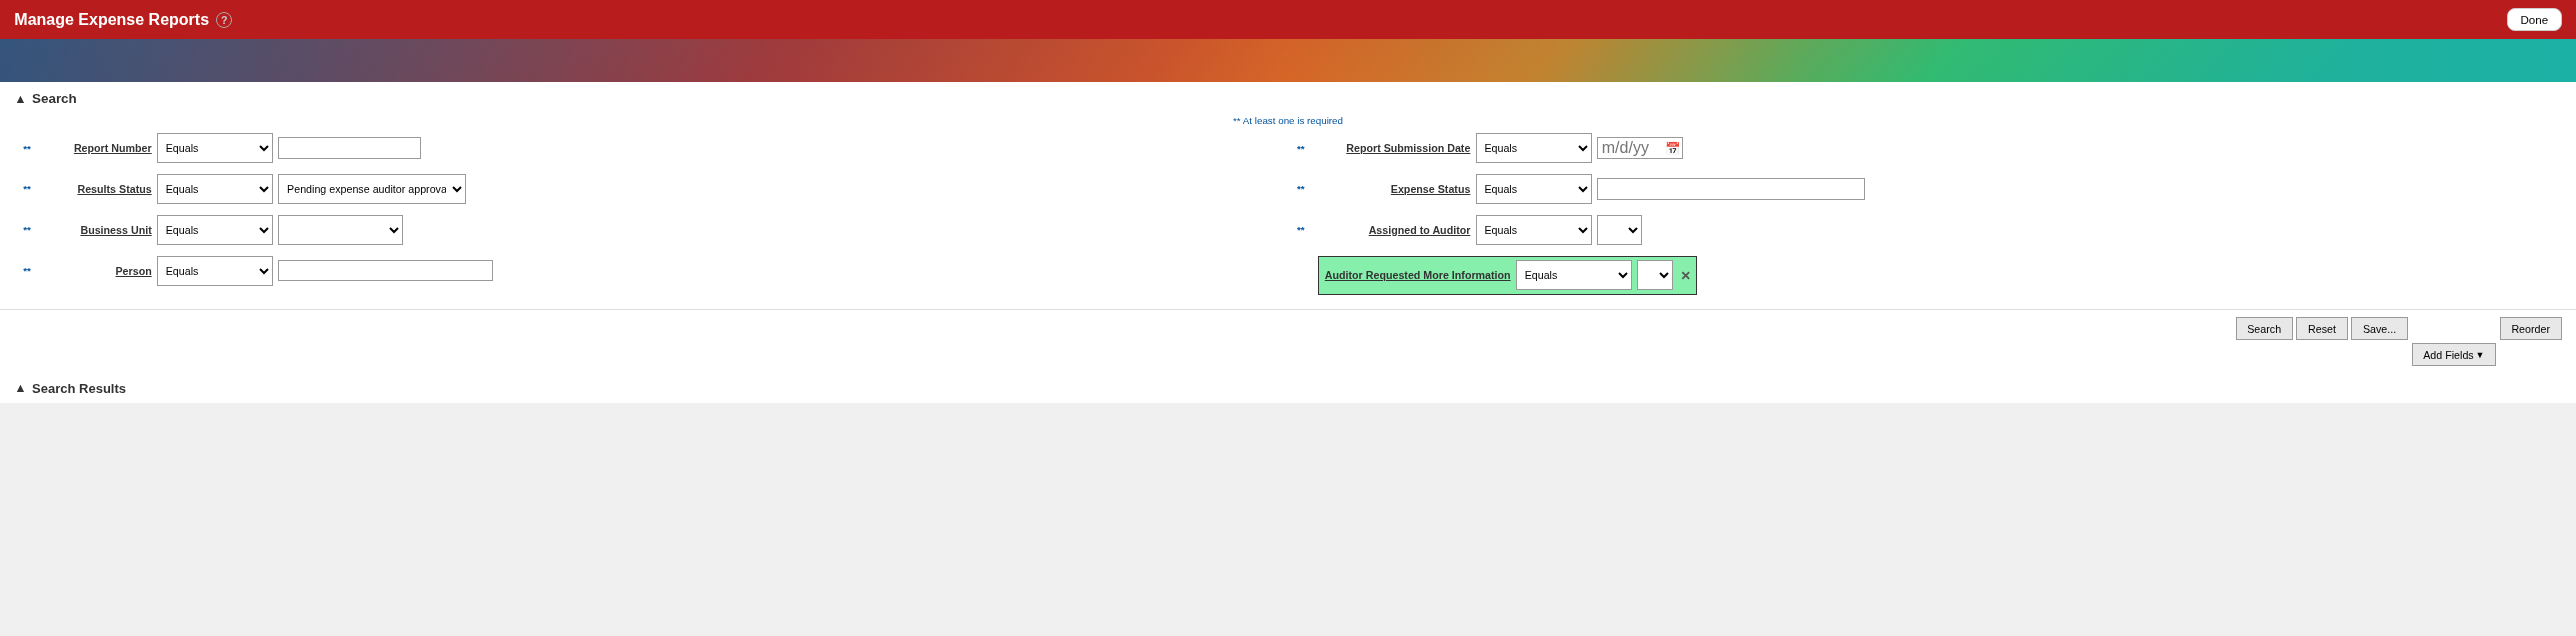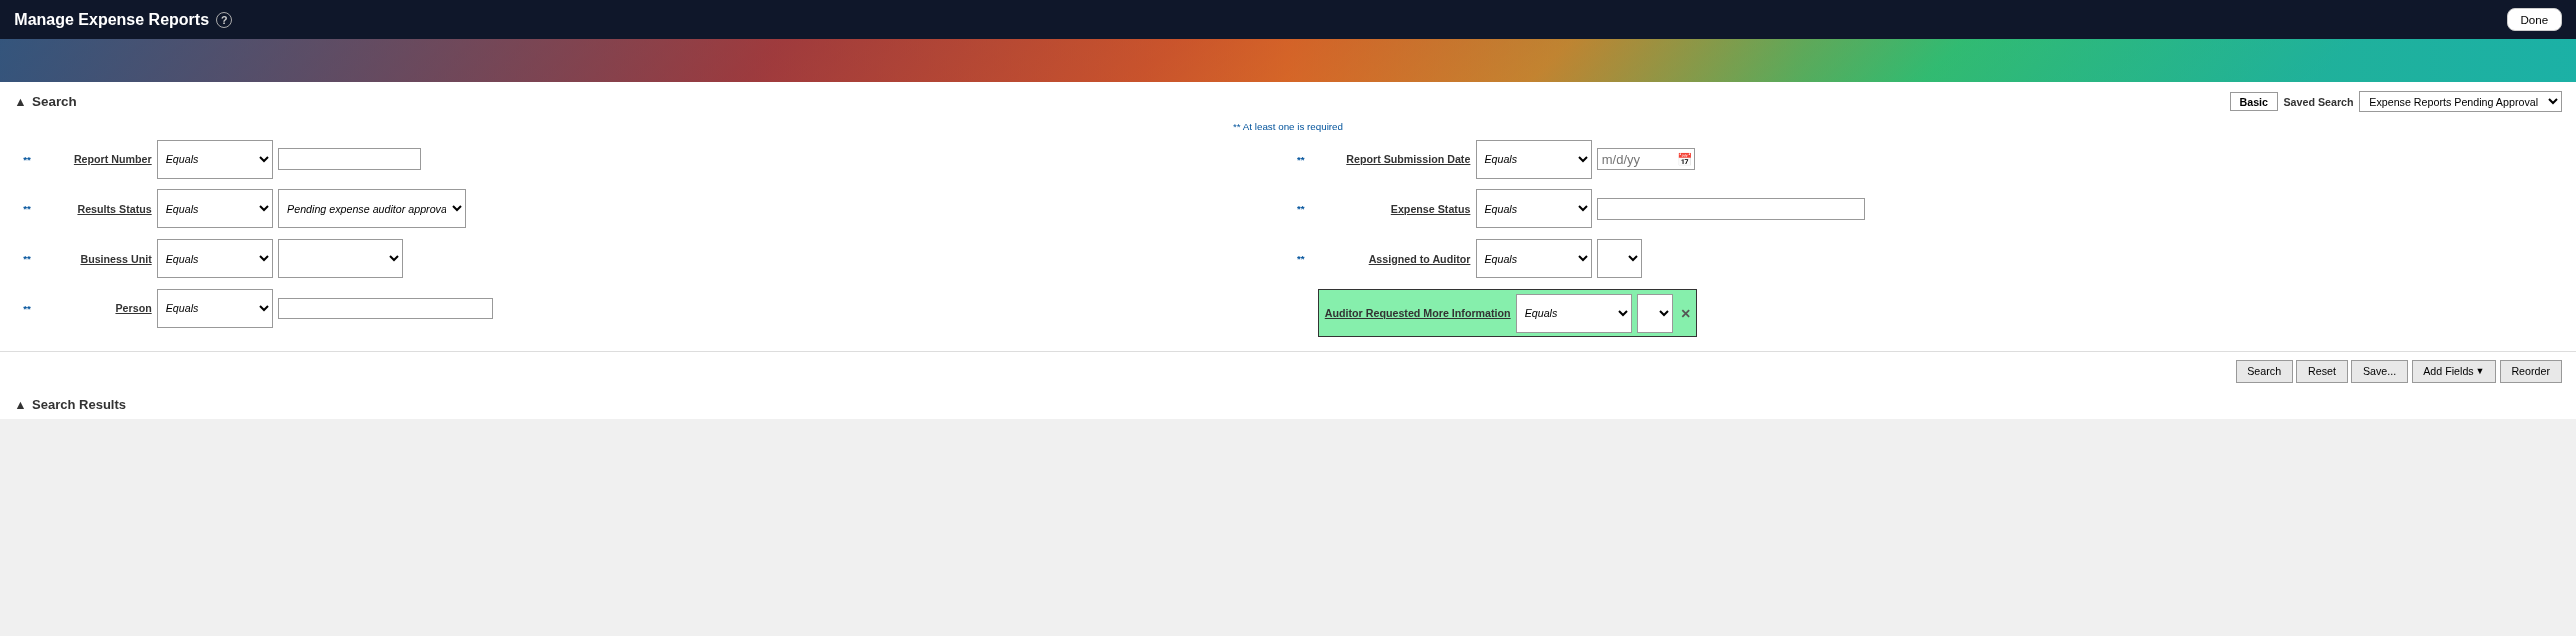--- a/index.html
+++ b/index.html
@@ -1,20 +1,20 @@
 <!DOCTYPE html>
 <html style="font-size:14.3px"><head>
   <meta charset="utf-8">
   <style>
     * { box-sizing: border-box; margin: 0; padding: 0; }
     body { font-family: Arial, sans-serif; font-size: 11.6px; background: #f0f0f0; }
 
     
     .header {
-      background: #0f172a;
+      background: #b91c1c;
       color: white;
       padding: 7.2px 14.3px;
       display: flex;
       align-items: center;
       justify-content: space-between;
       height: 39px;
     }
     .header-title {
       font-size: 16px;
       font-weight: bold;
@@ -146,22 +146,21 @@
       min-width: 107px;
       text-align: right;
       text-decoration: underline;
     }
 
     .field-select {
       font-size: 10.7px;
       padding: 2.7px 3.6px;
       border: 0.9px solid #999;
       background: white;
-      height: 39px;
-      font-style: italic;
+      height: 30px;
     }
 
     .field-input {
       font-size: 10.7px;
       padding: 2.7px 3.6px;
       border: 0.9px solid #999;
       background: white;
       height: 21.5px;
     }
     .field-select-md { width: 116px; }
@@ -203,20 +202,21 @@
       height: 23px;
     }
     .action-btn-primary {
       background: #e8e8e8;
       font-weight: normal;
     }
     .add-fields-btn {
       display: flex;
       align-items: center;
       gap: 1.8px;
+      margin-top: 26px;
     }
     .dropdown-arrow {
       font-size: 9px;
     }
 
     
     .results-section {
       padding: 7.2px 14.3px;
       background: white;
     }
@@ -231,26 +231,26 @@
       color: #333;
     }
 
     
     .date-field-wrap {
       position: relative;
       display: flex;
       align-items: center;
     }
     .date-input {
-      font-size: 13px;
+      font-size: 16px;
       padding: 2.7px 3.6px;
       border: 0.9px solid #999;
       background: white;
       height: 21.5px;
-      width: 98px;
+      width: 86px;
       padding-right: 21.5px;
     }
     .calendar-icon {
       position: absolute;
       right: 2.7px;
       font-size: 12.5px;
       color: #555;
       cursor: pointer;
     }
 
@@ -281,29 +281,20 @@
 <div class="banner"></div>
 
 <div class="main">
 
   <div class="search-section">
 
     <div class="search-header">
       <div class="search-title-area">
         <span class="collapse-arrow">▲</span>
         <span class="search-title">Search</span>
-      </div>
-      <div class="search-controls-right">
-        <button class="basic-button">Basic</button>
-        <span class="saved-search-label">Saved Search</span>
-        <select class="saved-search-select">
-          <option>Expense Reports Pending Approval</option>
-          <option>All Expense Reports</option>
-          <option>My Expense Reports</option>
-        </select>
       </div>
     </div>
 
     <div class="required-note">** At least one is required</div>
 
     <div class="form-section">
 
       <div class="form-col">
 
         <div class="form-row">

